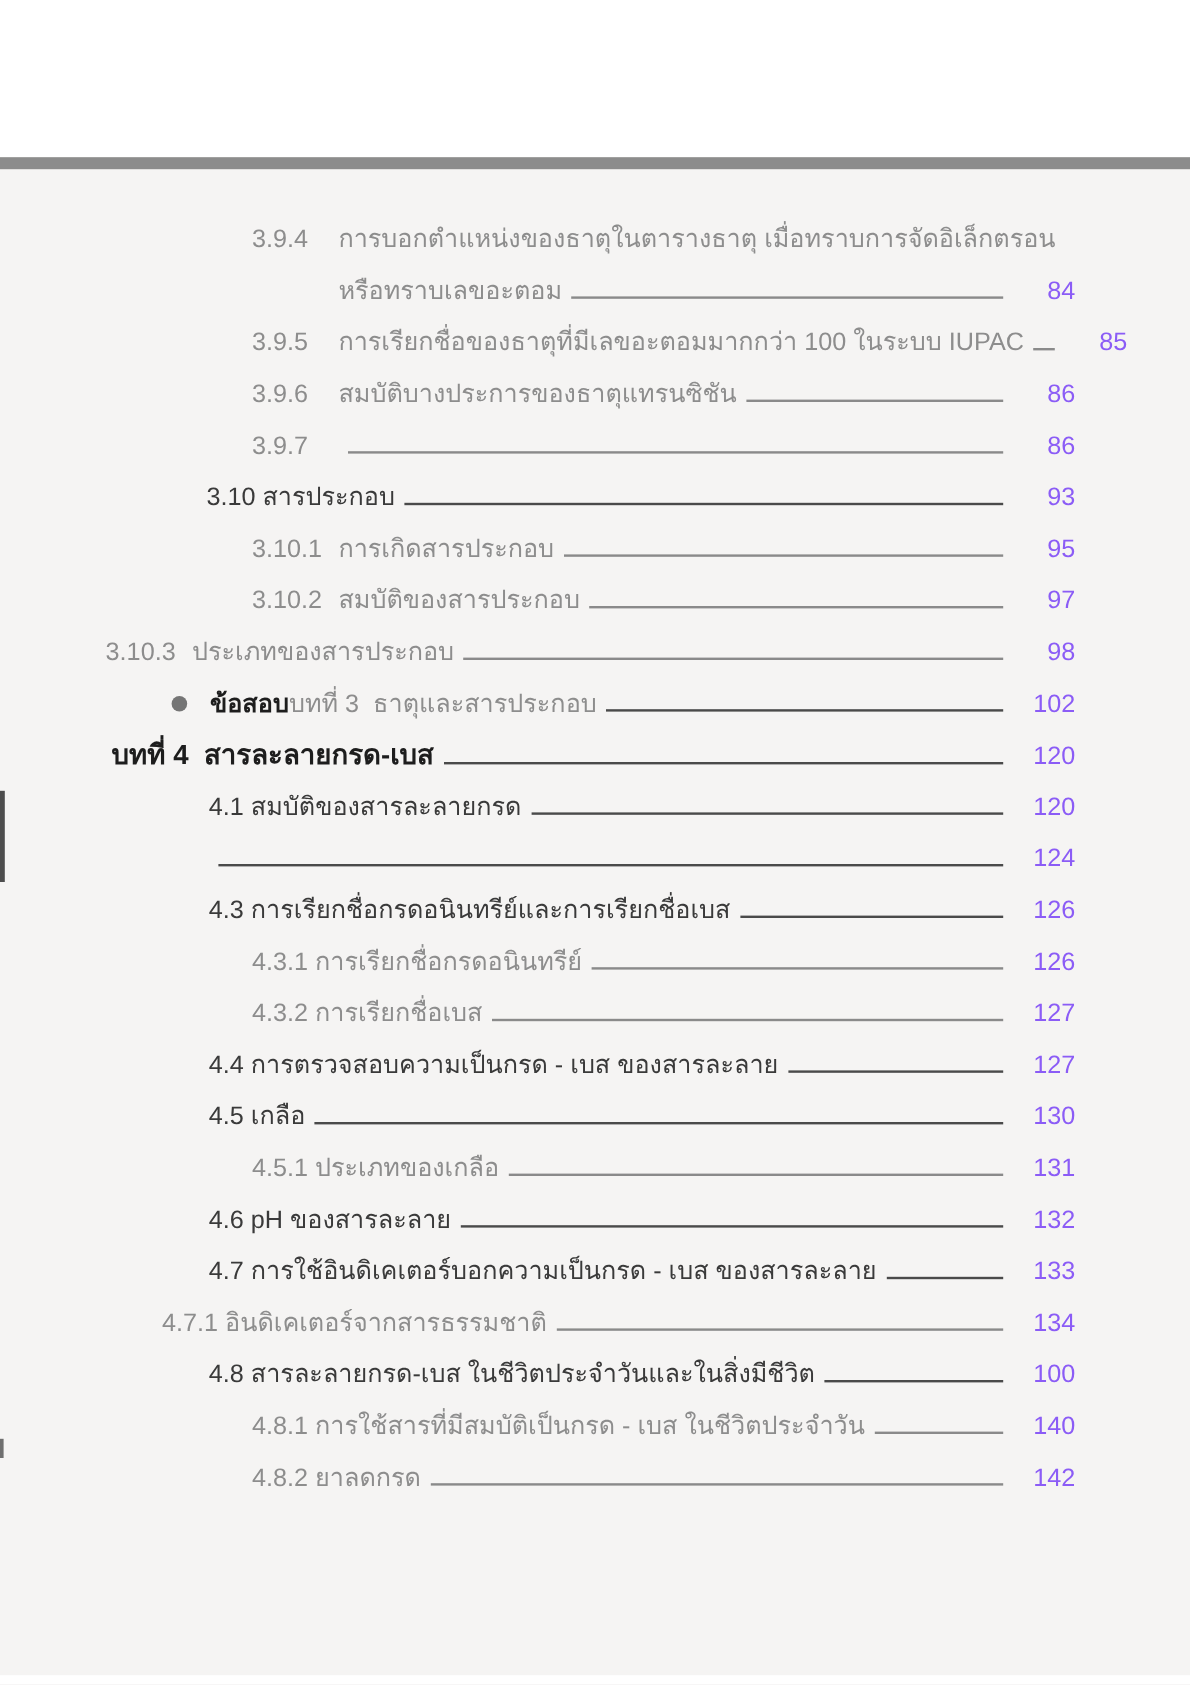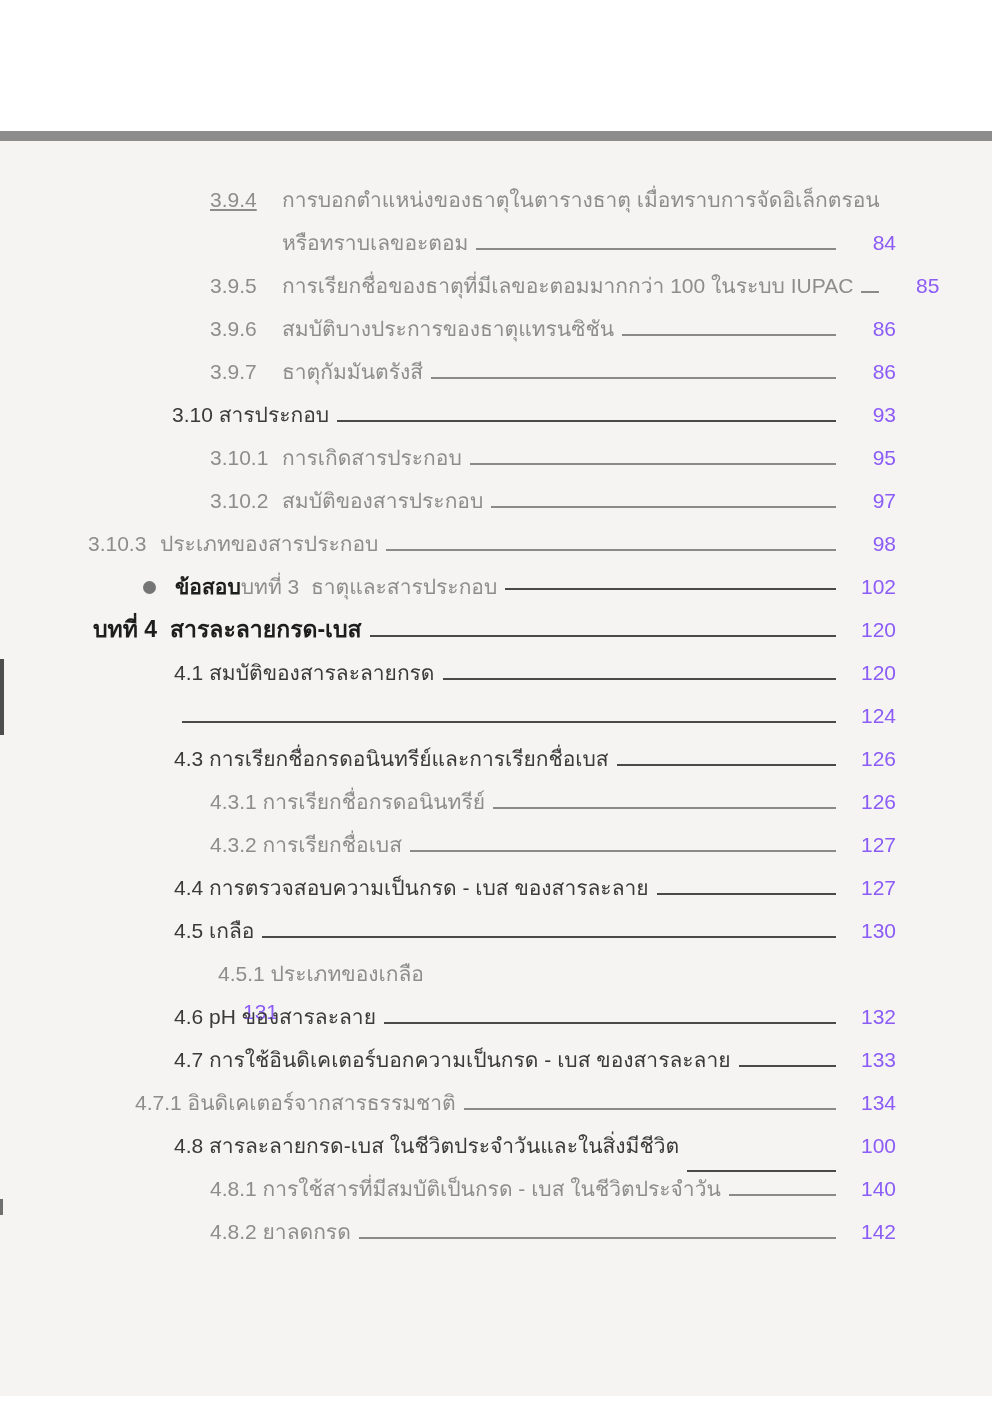--- a/index.html
+++ b/index.html
@@ -42,40 +42,40 @@
 </style>
 </head>
 <body>
 
 <div class="page">
   <div class="top-band"></div>
   <div class="divider-bar"></div>
   <div class="chapter-tab"></div>
   <div class="edge-notch"></div>
   <div class="toc">
-      <div class="row" style="padding-left: 210px;"><span class="num gray" style="width: 72px; text-decoration: underline;">3.9.4</span><span class="parts"><span class="gray">การบอกตำแหน่งของธาตุในตารางธาตุ เมื่อทราบการจัดอิเล็กตรอน</span></span></div>
+      <div class="row" style="padding-left: 210px;"><span class="num gray" style="width: 72px;">3.9.4</span><span class="parts"><span class="gray">การบอกตำแหน่งของธาตุในตารางธาตุ เมื่อทราบการจัดอิเล็กตรอน</span></span></div>
       <div class="row" style="padding-left: 282px;"><span class="parts"><span class="gray">หรือทราบเลขอะตอม</span></span><span class="leader gray"></span><span class="page-num">84</span></div>
       <div class="row" style="padding-left: 210px;"><span class="num gray" style="width: 72px;">3.9.5</span><span class="parts"><span class="gray">การเรียกชื่อของธาตุที่มีเลขอะตอมมากกว่า 100 ในระบบ IUPAC</span></span><span class="leader gray"></span><span class="page-num">85</span></div>
       <div class="row" style="padding-left: 210px;"><span class="num gray" style="width: 72px;">3.9.6</span><span class="parts"><span class="gray">สมบัติบางประการของธาตุแทรนซิชัน</span></span><span class="leader gray"></span><span class="page-num">86</span></div>
-      <div class="row" style="padding-left: 210px;"><span class="num gray" style="width: 72px;">3.9.7</span><span class="parts"><span class="gray">ธาตุกัมมันตรังสี</span></span><span class="leader gray"></span><span class="page-num">86</span></div>
+      <div class="row" style="padding-left: 210px;"><span class="num gray" style="width: 72px;">3.9.7</span><span class="leader gray"></span><span class="page-num">86</span></div>
       <div class="row" style="padding-left: 172px;"><span class="parts"><span class="dark">3.10 สารประกอบ</span></span><span class="leader dark"></span><span class="page-num">93</span></div>
       <div class="row" style="padding-left: 210px;"><span class="num gray" style="width: 72px;">3.10.1</span><span class="parts"><span class="gray">การเกิดสารประกอบ</span></span><span class="leader gray"></span><span class="page-num">95</span></div>
       <div class="row" style="padding-left: 210px;"><span class="num gray" style="width: 72px;">3.10.2</span><span class="parts"><span class="gray">สมบัติของสารประกอบ</span></span><span class="leader gray"></span><span class="page-num">97</span></div>
       <div class="row" style="padding-left: 88px;"><span class="num gray" style="width: 72px;">3.10.3</span><span class="parts"><span class="gray">ประเภทของสารประกอบ</span></span><span class="leader gray"></span><span class="page-num">98</span></div>
-      <div class="row" style="padding-left: 143px; align-items: center;"><span class="bullet-box"><span class="dot gray"></span></span><span class="parts"><span class="dark bold">ข้อสอบ</span><span class="gray">บทที่ 3</span><span class="gray">  ธาตุและสารประกอบ</span></span><span class="leader dark"></span><span class="page-num">102</span></div>
+      <div class="row" style="padding-left: 143px;"><span class="bullet-box"><span class="dot gray"></span></span><span class="parts"><span class="dark bold">ข้อสอบ</span><span class="gray">บทที่ 3</span><span class="gray">  ธาตุและสารประกอบ</span></span><span class="leader dark"></span><span class="page-num">102</span></div>
       <div class="row lg" style="padding-left: 93px;"><span class="num dark bold" style="width: 77px;">บทที่ 4</span><span class="parts"><span class="dark bold">สารละลายกรด-เบส</span></span><span class="leader dark"></span><span class="page-num">120</span></div>
       <div class="row" style="padding-left: 174px;"><span class="parts"><span class="dark">4.1 สมบัติของสารละลายกรด</span></span><span class="leader dark"></span><span class="page-num">120</span></div>
       <div class="row" style="padding-left: 174px;"><span class="leader dark"></span><span class="page-num">124</span></div>
       <div class="row" style="padding-left: 174px;"><span class="parts"><span class="dark">4.3 การเรียกชื่อกรดอนินทรีย์และการเรียกชื่อเบส</span></span><span class="leader dark"></span><span class="page-num">126</span></div>
       <div class="row" style="padding-left: 210px;"><span class="parts"><span class="gray">4.3.1 การเรียกชื่อกรดอนินทรีย์</span></span><span class="leader gray"></span><span class="page-num">126</span></div>
       <div class="row" style="padding-left: 210px;"><span class="parts"><span class="gray">4.3.2 การเรียกชื่อเบส</span></span><span class="leader gray"></span><span class="page-num">127</span></div>
       <div class="row" style="padding-left: 174px;"><span class="parts"><span class="dark">4.4 การตรวจสอบความเป็นกรด - เบส ของสารละลาย</span></span><span class="leader dark"></span><span class="page-num">127</span></div>
       <div class="row" style="padding-left: 174px;"><span class="parts"><span class="dark">4.5 เกลือ</span></span><span class="leader dark"></span><span class="page-num">130</span></div>
-      <div class="row" style="padding-left: 210px; flex-direction: column;"><span class="parts"><span class="gray">4.5.1 ประเภทของเกลือ</span></span><span class="leader gray"></span><span class="page-num">131</span></div>
+      <div class="row" style="padding-left: 210px;"><span class="parts"><span class="gray">4.5.1 ประเภทของเกลือ</span></span><span class="leader gray"></span><span class="page-num">131</span></div>
       <div class="row" style="padding-left: 174px;"><span class="parts"><span class="dark">4.6 pH ของสารละลาย</span></span><span class="leader dark"></span><span class="page-num">132</span></div>
       <div class="row" style="padding-left: 174px;"><span class="parts"><span class="dark">4.7 การใช้อินดิเคเตอร์บอกความเป็นกรด - เบส ของสารละลาย</span></span><span class="leader dark"></span><span class="page-num">133</span></div>
       <div class="row" style="padding-left: 118px; margin-left: 17px;"><span class="parts"><span class="gray">4.7.1 อินดิเคเตอร์จากสารธรรมชาติ</span></span><span class="leader gray"></span><span class="page-num">134</span></div>
-      <div class="row" style="padding-left: 174px; align-items: flex-end;"><span class="parts"><span class="dark">4.8 สารละลายกรด-เบส ในชีวิตประจำวันและในสิ่งมีชีวิต</span></span><span class="leader dark"></span><span class="page-num">100</span></div>
+      <div class="row" style="padding-left: 174px;"><span class="parts"><span class="dark">4.8 สารละลายกรด-เบส ในชีวิตประจำวันและในสิ่งมีชีวิต</span></span><span class="leader dark"></span><span class="page-num">100</span></div>
       <div class="row" style="padding-left: 210px;"><span class="parts"><span class="gray">4.8.1 การใช้สารที่มีสมบัติเป็นกรด - เบส ในชีวิตประจำวัน</span></span><span class="leader gray"></span><span class="page-num">140</span></div>
       <div class="row" style="padding-left: 210px;"><span class="parts"><span class="gray">4.8.2 ยาลดกรด</span></span><span class="leader gray"></span><span class="page-num">142</span></div>
     </div>
   <div class="bottom-band"></div>
 </div>
 
 </body></html>

